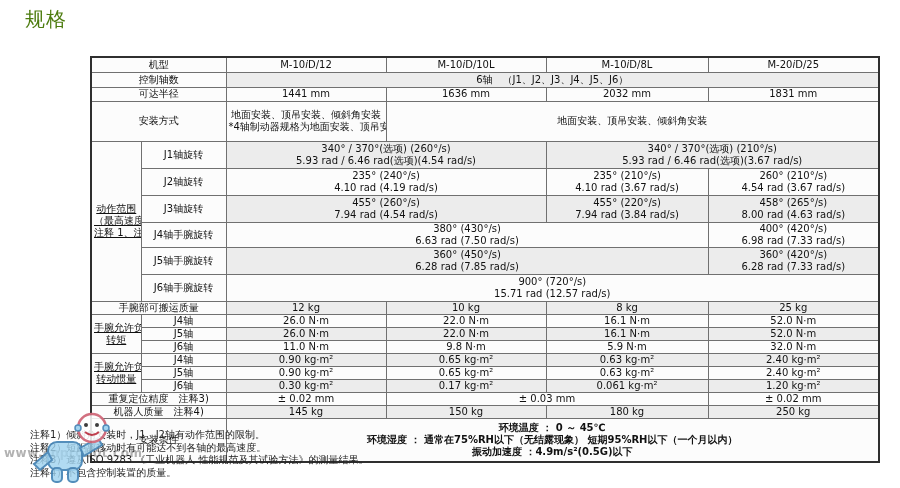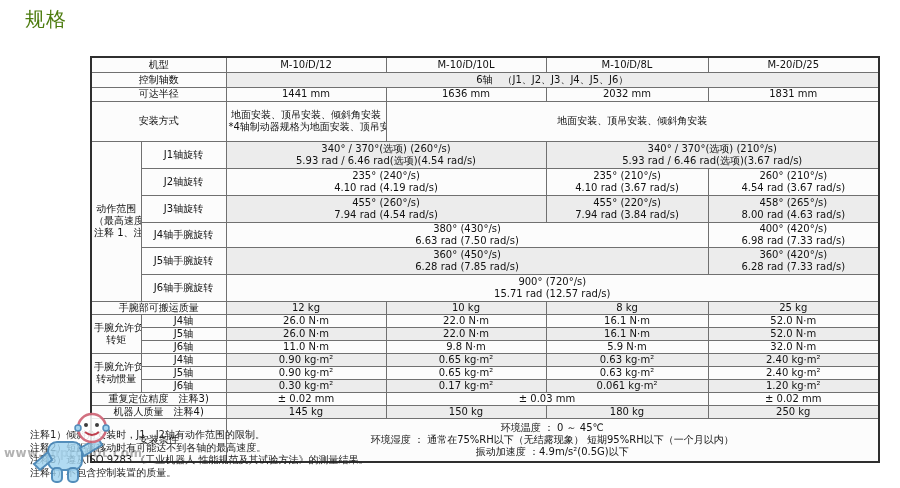--- a/index.html
+++ b/index.html
@@ -11,29 +11,29 @@
   table.spec{
     position:absolute;left:90px;top:41px;width:790px;
     border-collapse:collapse;table-layout:fixed;border:2px solid #2f2f2f;margin-top:15px;
   }
   table.spec td{
     border:1px solid #707070;font-size:10px;text-align:center;
     padding:0 2px;line-height:12px;color:#111;background:#fcfcfc;overflow:hidden;
   }
   td.hd{background:#d2d2d2;font-size:10.5px;}
   td.lbl{background:#d2d2d2;text-align:left;padding-left:5px;font-size:9.5px;}
-  td.grp{background:#d2d2d2;text-align:center;font-size:8.5px;line-height:11px;padding:0;white-space:nowrap;}
+  td.grp{background:#d2d2d2;text-align:center;font-size:8.5px;line-height:11px;padding:0;white-space:nowrap;text-decoration:underline;}
   td.sub{background:#d2d2d2;text-align:left;padding-left:7px;font-size:9.5px;}
   tr.alt td.dat{background:#ececec;}
   td.dat div{white-space:nowrap;}
   .small9{font-size:9px;}
   .mi{font-style:italic;}
   tr.r15{height:15px}tr.r14{height:14px}tr.r25{height:40px}tr.r27{height:27px}
   tr.r26{height:20px}tr.r13{height:13px}tr.r12{height:12px}tr.r44{height:44px}
-  td.left{text-align:left;padding-left:6px;}
+  td.left{text-align:left;padding-left:6px;font-weight:bold;}
   .notes{position:absolute;left:30px;top:429px;font-size:10px;line-height:12.5px;color:#222;z-index:2;}
   .wm-url{
     position:absolute;left:4px;top:446px;font-size:12px;color:#8a8a8a;
     opacity:.65;letter-spacing:.5px;z-index:1;font-weight:bold;
   }
   .mascot{position:absolute;left:26px;top:412px;z-index:3;opacity:.95;}
 </style>
 </head>
 <body>
 

